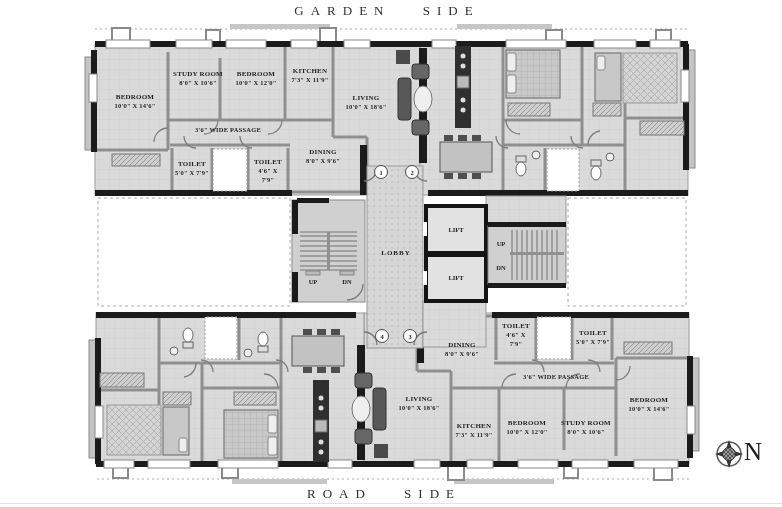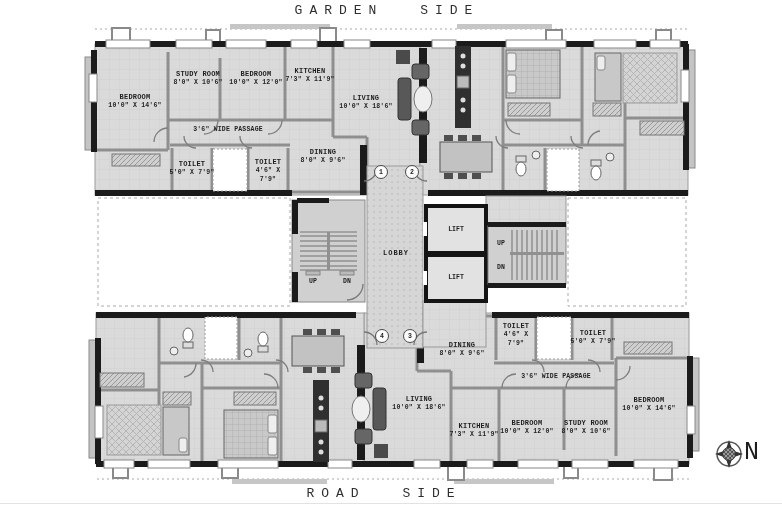--- a/index.html
+++ b/index.html
@@ -1,17 +1,17 @@
 <!DOCTYPE html>
 <html><head>
 <meta charset="utf-8">
 <style>
   html,body{margin:0;padding:0;background:#fff;}
   .stage{position:relative;width:782px;height:507px;background:#fff;overflow:hidden;
-         font-family:Liberation Mono, monospace;}
+         font-family:Liberation Serif, serif;}
   .stage svg{position:absolute;left:0;top:0;}
   .side-label{position:absolute;transform:translate(-50%,0);font-size:13px;color:#2e2e2e;
               letter-spacing:7px;word-spacing:22px;white-space:nowrap;}
   .lbl{position:absolute;transform:translate(-50%,-50%);text-align:center;white-space:nowrap;
        font-weight:bold;font-size:7px;line-height:1.3;color:#1f1f1f;letter-spacing:.2px;}
   .lbl .d{font-size:6.5px;font-weight:bold;}
   .tag{position:absolute;transform:translate(-50%,-50%);font-weight:bold;font-size:6.5px;
        color:#1f1f1f;white-space:nowrap;}
   .tag.lobby{font-size:7px;letter-spacing:1px;}
   .flat{position:absolute;width:12px;height:12px;transform:translate(-50%,-50%);

